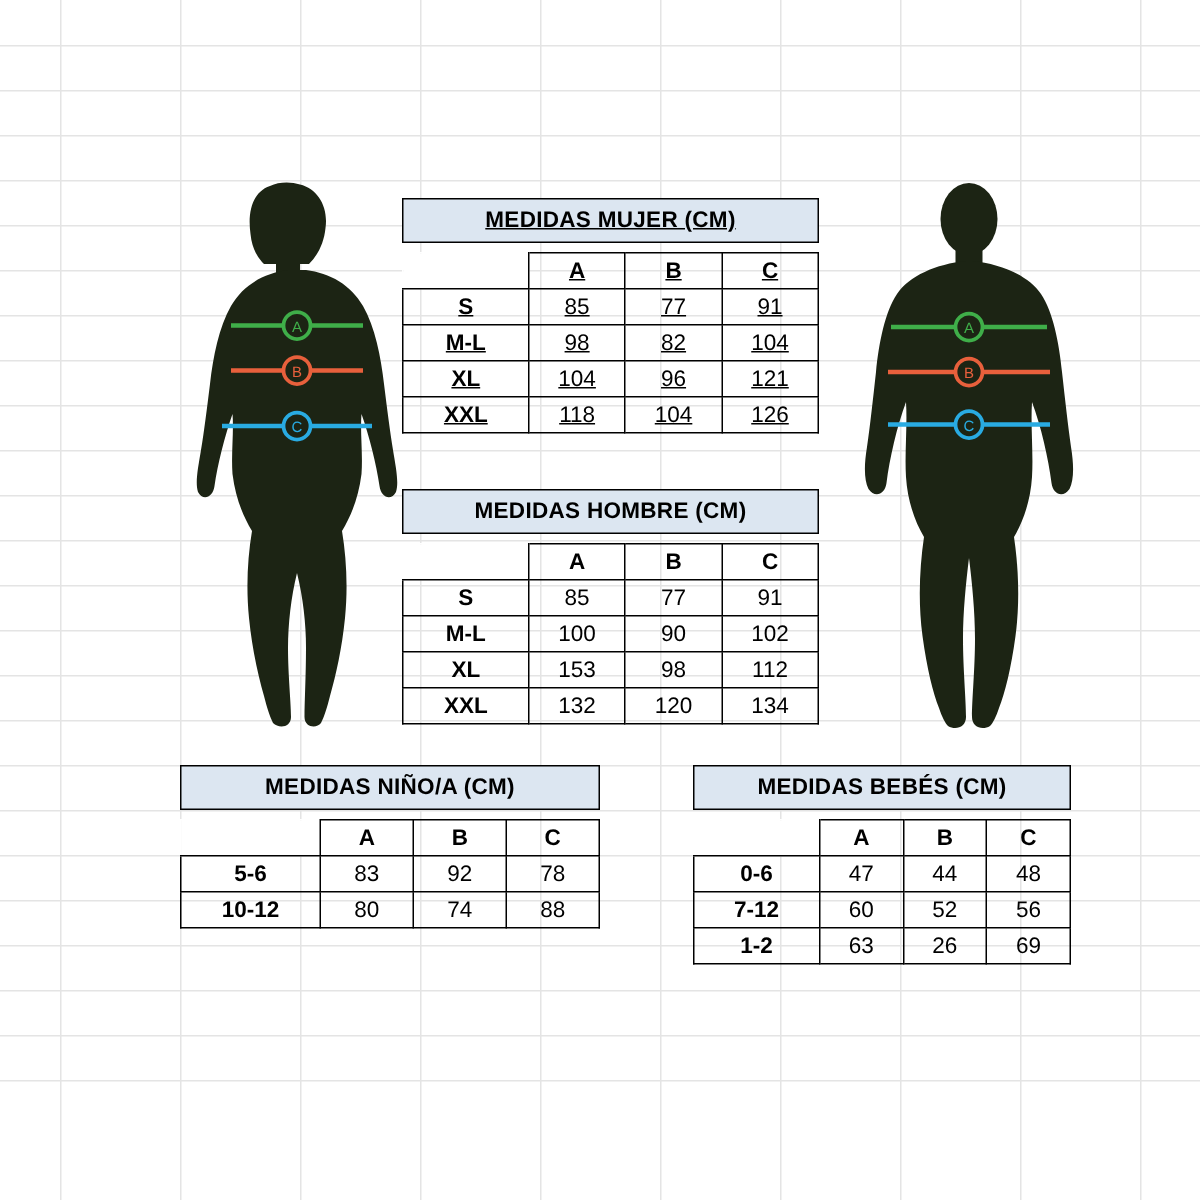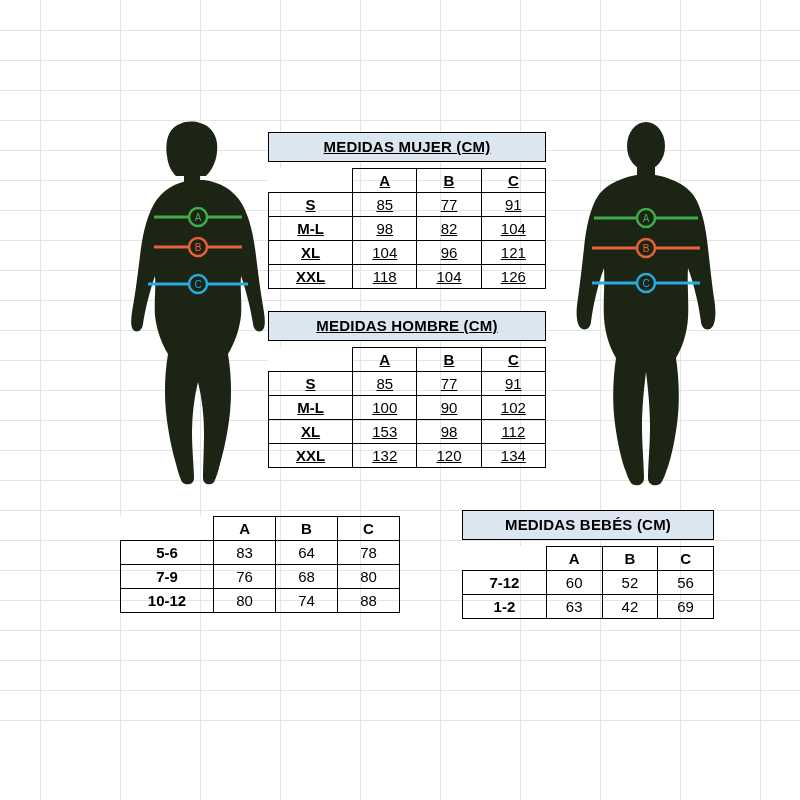--- a/index.html
+++ b/index.html
@@ -269,21 +269,21 @@
         <tr>
           <td>XXL</td>
           <td>118</td>
           <td>104</td>
           <td>126</td>
         </tr>
       </tbody>
     </table>
   </div>
 
-  <div class="table-block" style="left:268px; top:311px; width:278px;text-decoration:underline;">
+  <div class="table-block" style="left:268px; top:326px; width:278px;">
     <div class="table-title">MEDIDAS HOMBRE (CM)</div>
     <table class="m-table">
       <thead>
         <tr>
           <th class="corner" style="width:30%"></th>
           <th>A</th>
           <th>B</th>
           <th>C</th>
         </tr>
       </thead>
@@ -310,41 +310,36 @@
           <td>XXL</td>
           <td>132</td>
           <td>120</td>
           <td>134</td>
         </tr>
       </tbody>
     </table>
   </div>
 
   <div class="table-block" style="left:120px; top:510px; width:280px;">
+    <div class="table-title">MEDIDAS NIÑO/A (CM)</div>
     <table class="m-table">
       <thead>
         <tr>
           <th class="corner" style="width:33%"></th>
           <th>A</th>
           <th>B</th>
           <th>C</th>
         </tr>
       </thead>
       <tbody>
         <tr>
           <td>5-6</td>
           <td>83</td>
-          <td>64</td>
+          <td>92</td>
           <td>78</td>
-        </tr>
-        <tr>
-          <td>7-9</td>
-          <td>76</td>
-          <td>68</td>
-          <td>80</td>
         </tr>
         <tr>
           <td>10-12</td>
           <td>80</td>
           <td>74</td>
           <td>88</td>
         </tr>
       </tbody>
     </table>
   </div>
@@ -355,28 +350,34 @@
       <thead>
         <tr>
           <th class="corner" style="width:33%"></th>
           <th>A</th>
           <th>B</th>
           <th>C</th>
         </tr>
       </thead>
       <tbody>
         <tr>
+          <td>0-6</td>
+          <td>47</td>
+          <td>44</td>
+          <td>48</td>
+        </tr>
+        <tr>
           <td>7-12</td>
           <td>60</td>
           <td>52</td>
           <td>56</td>
         </tr>
         <tr>
           <td>1-2</td>
           <td>63</td>
-          <td>42</td>
+          <td>26</td>
           <td>69</td>
         </tr>
       </tbody>
     </table>
   </div>
 
 </div>
 
 </body></html>

